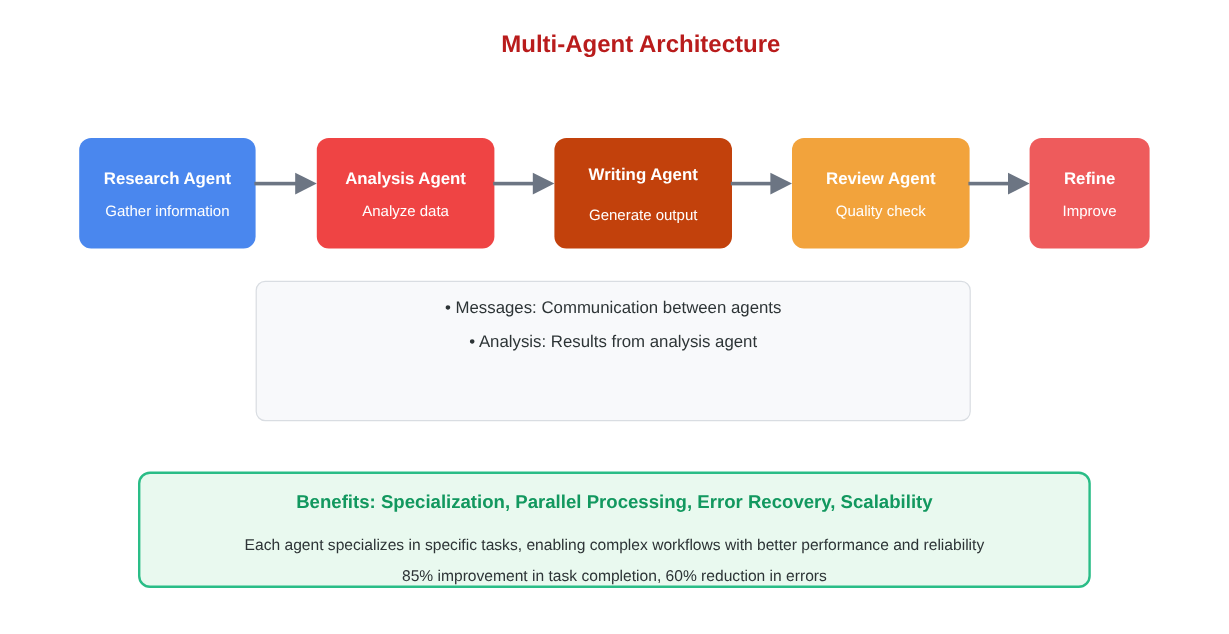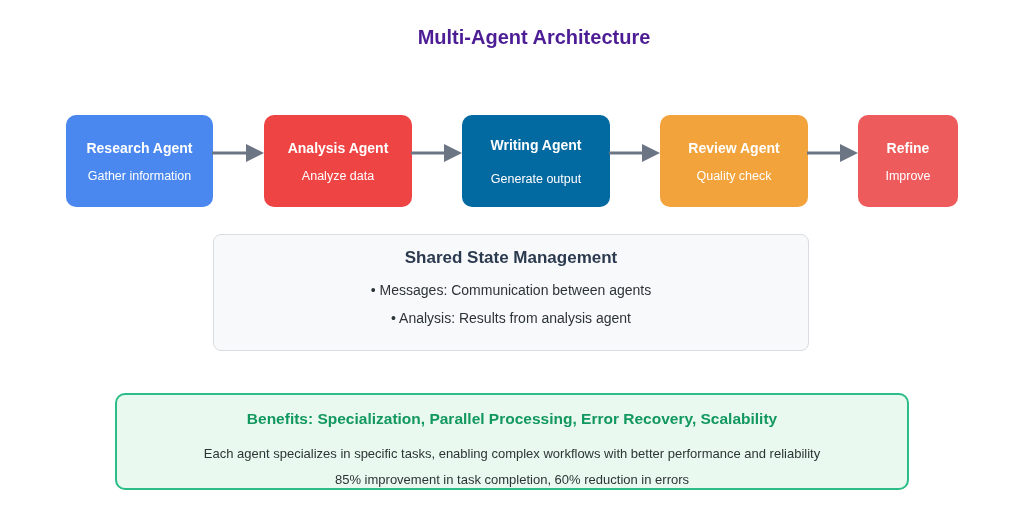--- a/index.html
+++ b/index.html
@@ -107,21 +107,21 @@
   .benefits-line {
     font-size: 13px;
     margin-bottom: 11px;
   }
 </style>
 </head>
 <body>
 
 <div class="canvas">
 
-  <div class="diagram-title" style="color: #4c1d95; padding-left: 44px;">Multi-Agent Architecture</div>
+  <div class="diagram-title" style="color: #b91c1c; padding-left: 44px;">Multi-Agent Architecture</div>
 
   <div class="agent-box box-0" style="background: rgb(74, 135, 238);">
     <div class="agent-name">Research Agent</div>
     <div class="agent-desc">Gather information</div>
   </div>
 
   <div class="arrow arrow-0">
     <div class="line" style="background: rgb(108, 117, 131);"></div>
     <div class="head" style="border-left-color: rgb(108, 117, 131);"></div>
   </div>
@@ -129,21 +129,21 @@
   <div class="agent-box box-1" style="background: #ef4444;">
     <div class="agent-name">Analysis Agent</div>
     <div class="agent-desc">Analyze data</div>
   </div>
 
   <div class="arrow arrow-1">
     <div class="line" style="background: rgb(108, 117, 131);"></div>
     <div class="head" style="border-left-color: rgb(108, 117, 131);"></div>
   </div>
 
-  <div class="agent-box box-2" style="background: #0369a1; gap: 19px;">
+  <div class="agent-box box-2" style="background: #c2410c; gap: 19px;">
     <div class="agent-name">Writing Agent</div>
     <div class="agent-desc">Generate output</div>
   </div>
 
   <div class="arrow arrow-2">
     <div class="line" style="background: rgb(108, 117, 131);"></div>
     <div class="head" style="border-left-color: rgb(108, 117, 131);"></div>
   </div>
 
   <div class="agent-box box-3" style="background: rgb(242, 163, 60);">
@@ -155,21 +155,20 @@
     <div class="line" style="background: rgb(108, 117, 131);"></div>
     <div class="head" style="border-left-color: rgb(108, 117, 131);"></div>
   </div>
 
   <div class="agent-box box-4" style="background: rgb(238, 91, 92);">
     <div class="agent-name">Refine</div>
     <div class="agent-desc">Improve</div>
   </div>
 
   <div class="shared-box" style="background: rgb(248, 249, 251); border-color: rgb(217, 221, 226);">
-    <div class="shared-title" style="color: rgb(44, 58, 79);">Shared State Management</div>
     <div class="shared-item" style="color: rgb(45, 52, 54);">• Messages: Communication between agents</div>
     <div class="shared-item" style="color: rgb(45, 52, 54);">• Analysis: Results from analysis agent</div>
   </div>
 
   <div class="benefits-box" style="background: rgb(233, 249, 239); border-color: rgb(42, 189, 135); border-radius: 10px;">
     <div class="benefits-title" style="color: rgb(18, 152, 95);">Benefits: Specialization, Parallel Processing, Error Recovery, Scalability</div>
     <div class="benefits-line" style="color: rgb(45, 52, 54);">Each agent specializes in specific tasks, enabling complex workflows with better performance and reliability</div>
     <div class="benefits-line" style="color: rgb(45, 52, 54);">85% improvement in task completion, 60% reduction in errors</div>
   </div>
 

